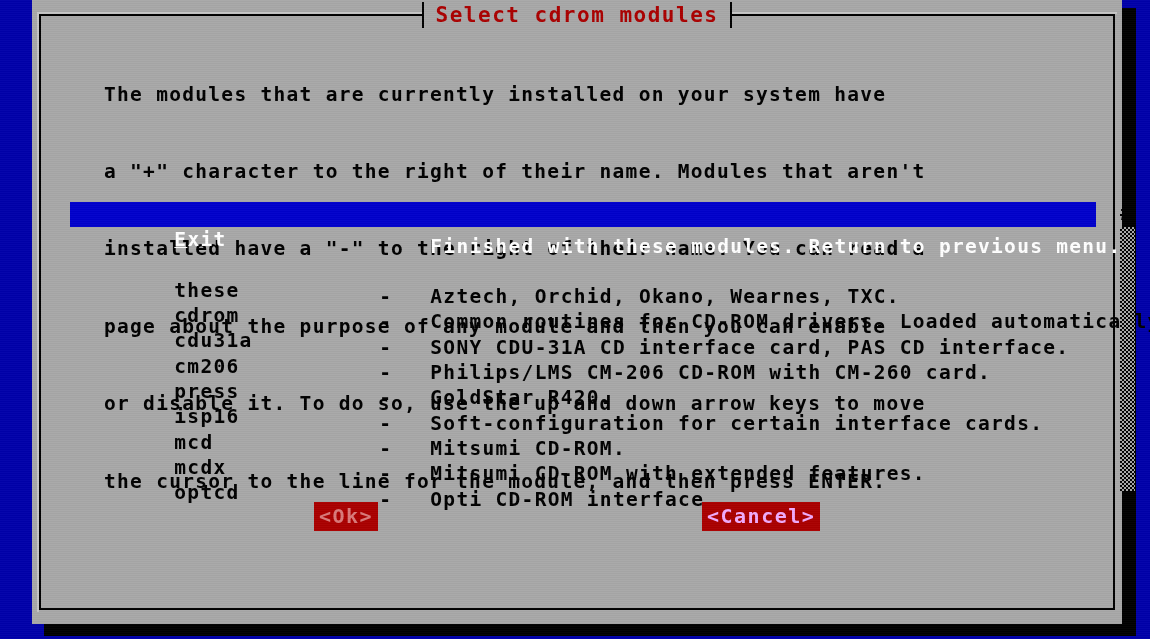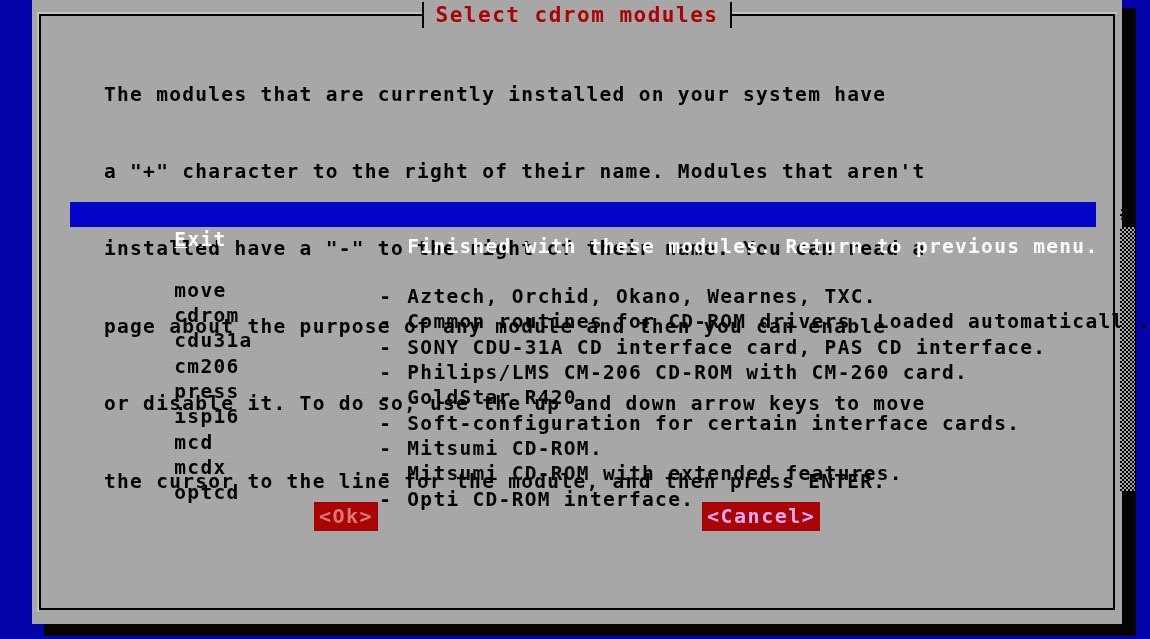--- a/index.html
+++ b/index.html
@@ -139,20 +139,21 @@
     display: inline-block;
     width: 205px;
     overflow: hidden;
   }
   .menu-row .m-dash {
     display: inline-block;
     width: 28px;
   }
   .menu-row .m-desc {
     display: inline-block;
+    margin-left: 23px;
   }
 
   .menu-row.selected {
     background: #0000cc;
     color: #ffffff;
     width: 1026px;
   }
   .menu-row.selected .m-tag .hotkey {
     text-decoration: underline;
   }
@@ -263,21 +264,21 @@
 
     <div id="menu-area">
 
       <div class="menu-row selected">
         <span class="m-tag"><span class="hotkey">E</span><span>xit</span></span><span class="m-dash"></span><span class="m-desc">Finished with these modules. Return to previous menu.</span>
       </div>
 
       <div class="spacer-row"></div>
 
       <div class="menu-row">
-        <span class="m-tag">move</span><span class="m-dash">-</span><span class="m-desc">Aztech, Orchid, Okano, Wearnes, TXC.</span>
+        <span class="m-tag">these</span><span class="m-dash">-</span><span class="m-desc">Aztech, Orchid, Okano, Wearnes, TXC.</span>
       </div>
 
       <div class="menu-row">
         <span class="m-tag">cdrom</span><span class="m-dash">-</span><span class="m-desc">Common routines for CD-ROM drivers. Loaded automatically.</span>
       </div>
 
       <div class="menu-row">
         <span class="m-tag">cdu31a</span><span class="m-dash">-</span><span class="m-desc">SONY CDU-31A CD interface card, PAS CD interface.</span>
       </div>
 

